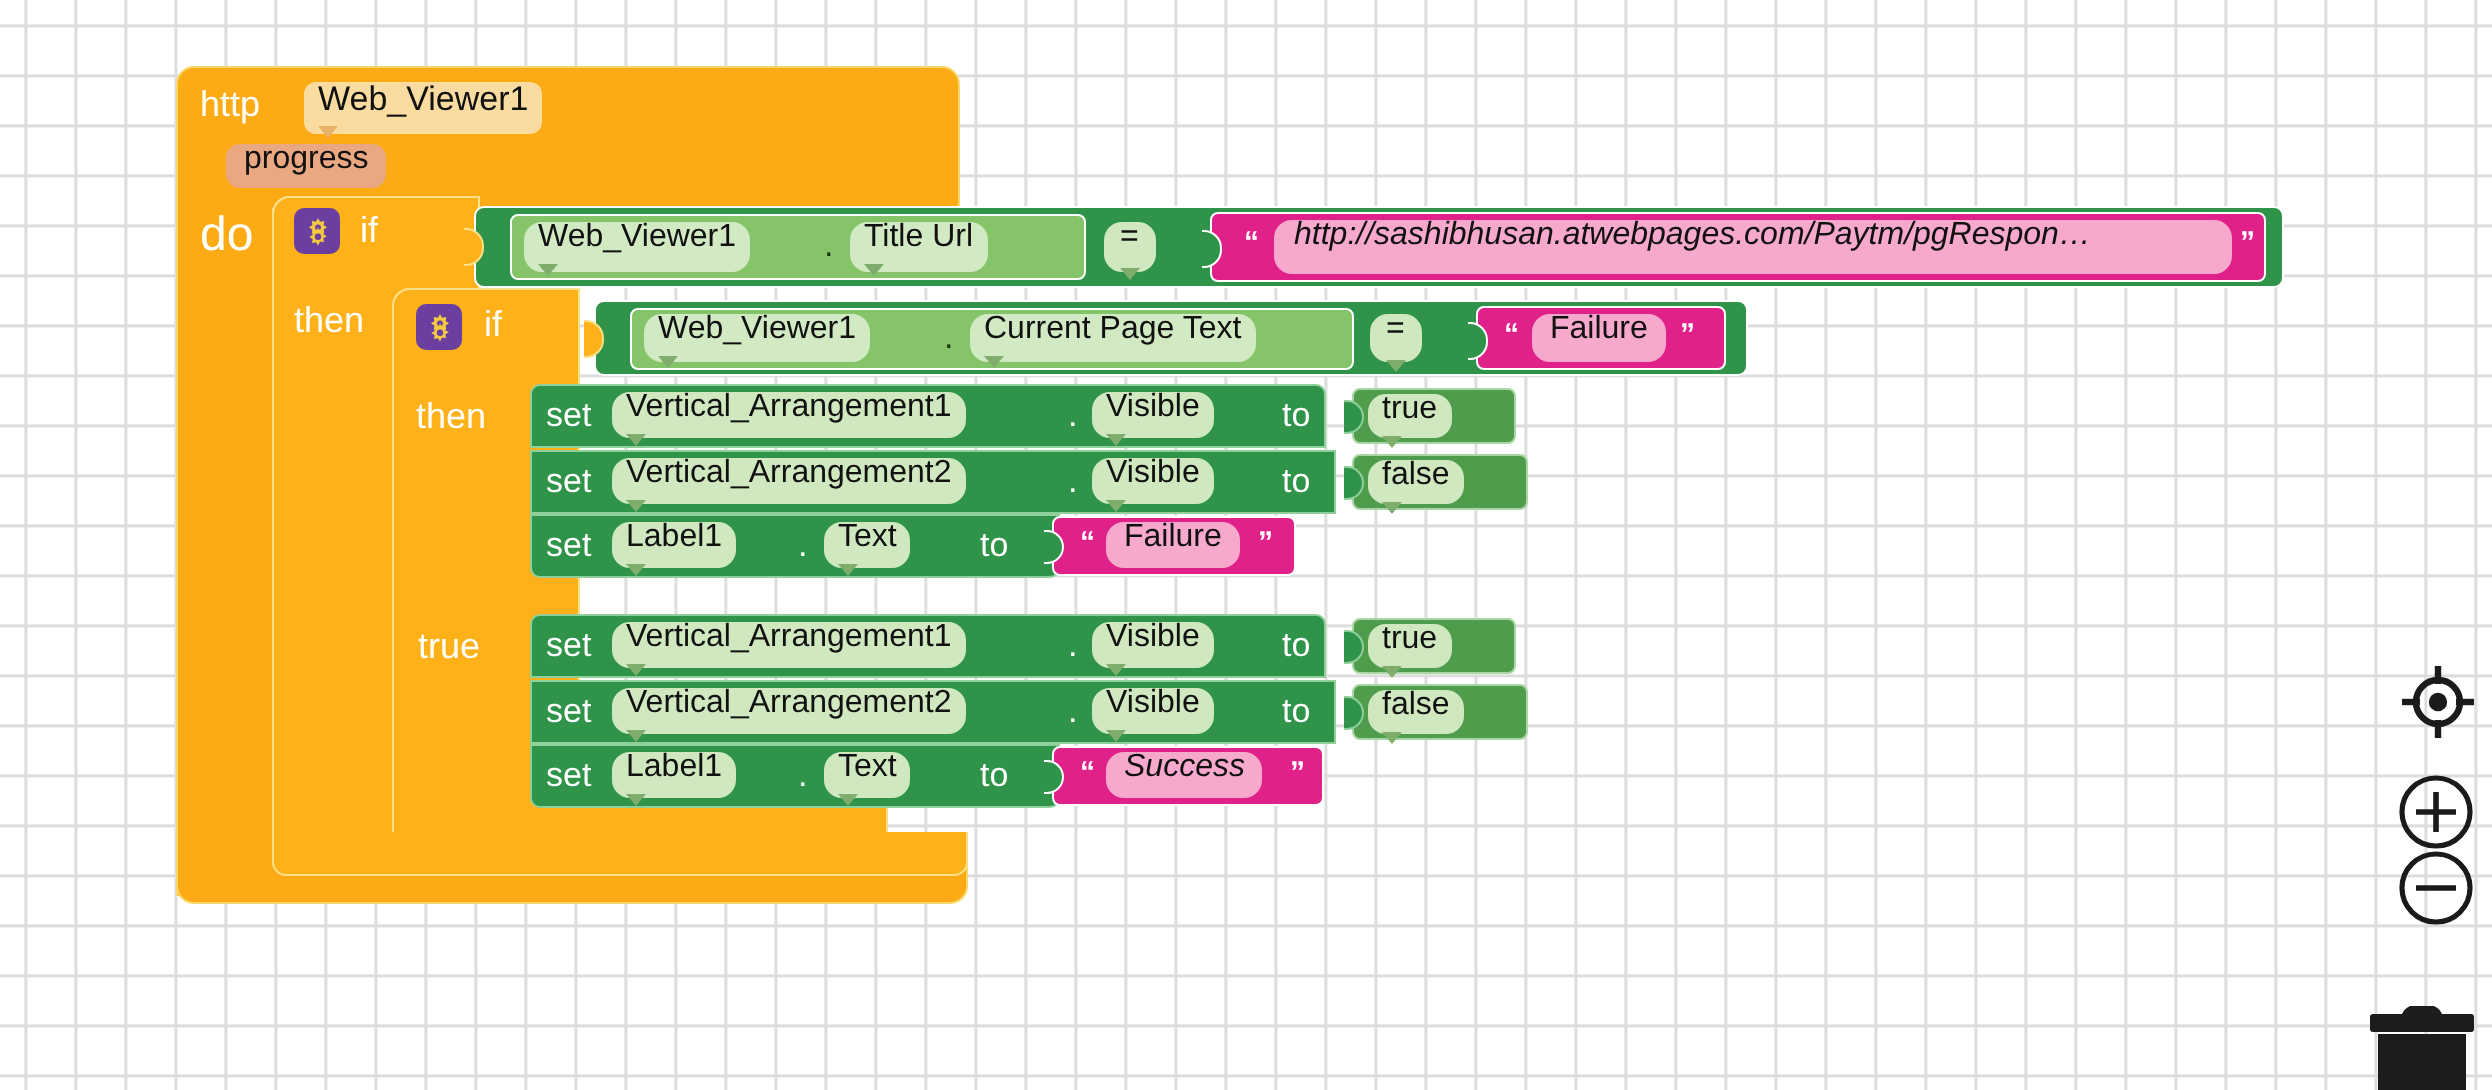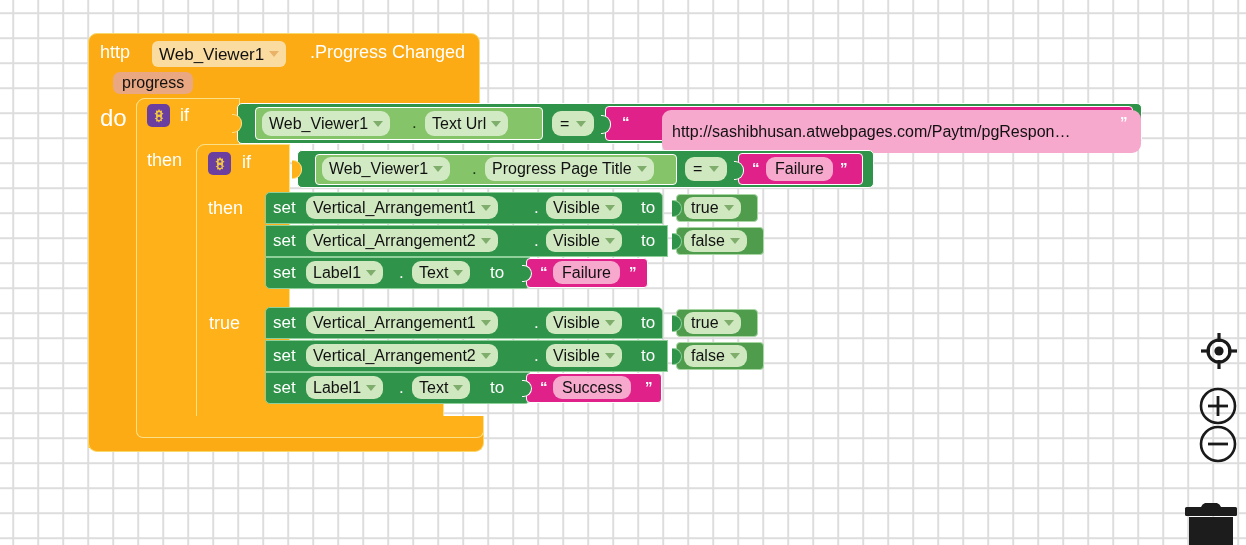--- a/index.html
+++ b/index.html
@@ -37,24 +37,25 @@
   .orange-in{background:#feb119;border:1.5px solid #fbe08a;}
   .dgreen{background:#2f9349;border:1.5px solid #8fd09a;}
   .dgreen2{background:#2f9349;border:1.5px solid #ffffff;}
   .mgreen{background:#4f9c4d;border:1.5px solid #a8d7a4;}
   .pink{background:#e0218a;border:1.5px solid #ffffff;}
 
   .lbl{position:absolute;color:#ffffff;font-size:17px;line-height:1;white-space:nowrap;}
 
   
   .field{
-    position:absolute;display:flex;align-items:center;gap:5px;
+    position:absolute;display:flex;align-items:flex-start;gap:5px;
     background:#cfe8c0;border-radius:9px;color:#111;
     font-size:16px;line-height:1;padding:0 7px;height:23px;white-space:nowrap;
     box-sizing:border-box;
+    flex-direction:column;
   }
   .field.lite{background:#d2eac4;}
   .field.logic{background:#cfe8c0;}
   .field.eq{background:#cfe8c0;}
   .field.pinkchip{background:#f7a8cd;border-radius:9px;color:#111;}
   .caret{
     width:0;height:0;border-left:5px solid transparent;border-right:5px solid transparent;
     border-top:6px solid #7fae6c;display:inline-block;
   }
 
@@ -91,21 +92,20 @@
 
   <div class="blk orange" style="left:88px;top:96px;width:48px;height:352px;border-left:1.5px solid #f8d86b;border-top:none;border-bottom:none;border-right:none;"></div>
 
   <div class="blk orange" style="left:88px;top:430px;width:396px;height:22px;border-radius:0 0 9px 9px;border-top:none;"></div>
 
   <div class="lbl" style="left:100px;top:43px;font-size:18px;">http</div>
   <div class="field" style="left:152px;top:41px;height:26px;background:#fbdca0;border-radius:6px;font-size:17px;">
     <span>Web_Viewer1</span>
     <span class="caret" style="border-top-color:#e8b268;"></span>
   </div>
-  <div class="lbl" style="left:310px;top:43px;font-size:18px;">.Progress Changed</div>
 
   <div class="field" style="left:113px;top:72px;height:22px;background:#e9a882;border-radius:7px;font-size:16px;padding:0 9px;">
     <span>progress</span>
   </div>
 
   <div class="lbl" style="left:100px;top:106px;font-size:24px;">do</div>
 
   <div class="blk orange-in" style="left:136px;top:98px;width:104px;height:330px;border-radius:9px 9px 0 0;"></div>
   <div class="blk orange-in" style="left:136px;top:98px;width:104px;height:42px;border-radius:9px 0 0 0;border-bottom:none;"></div>
 
@@ -123,33 +123,33 @@
   <div class="blk dgreen2" style="left:237px;top:103px;width:905px;height:41px;border-radius:5px;"></div>
   <div class="plugL" style="left:232px;top:114px;background:#feb119;border:1.5px solid #fbe08a;border-left:none;"></div>
 
   <div class="blk" style="left:255px;top:107px;width:288px;height:33px;background:#86c46a;border:1.5px solid #ffffff;border-radius:4px;"></div>
   <div class="field lite" style="left:262px;top:111px;height:25px;">
     <span>Web_Viewer1</span>
     <span class="caret"></span>
   </div>
   <div class="dot" style="left:412px;top:114px;color:#1a3a12;">.</div>
   <div class="field lite" style="left:425px;top:111px;height:25px;">
-    <span>Text Url</span>
+    <span>Title Url</span>
     <span class="caret"></span>
   </div>
 
   <div class="field eq" style="left:552px;top:111px;height:25px;padding:0 8px;gap:7px;">
     <span>=</span>
     <span class="caret"></span>
   </div>
 
   <div class="blk pink" style="left:605px;top:106px;width:528px;height:35px;border-radius:4px;"></div>
   <div class="plugL" style="left:601px;top:115px;background:#2f9349;border:1.5px solid #ffffff;border-left:none;"></div>
   <div class="quote" style="left:622px;top:114px;">“</div>
-  <div class="field pinkchip" style="left:662px;top:110px;height:43px;width:479px;padding:0 10px;font-size:16px;">
+  <div class="field pinkchip" style="left:637px;top:110px;height:27px;width:479px;padding:0 10px;font-size:16px;font-style:italic;">
     <span>http://sashibhusan.atwebpages.com/Paytm/pgRespon…</span>
   </div>
   <div class="quote" style="left:1120px;top:114px;">”</div>
 
   <div class="blk orange-in" style="left:196px;top:144px;width:94px;height:272px;border-radius:9px 9px 0 0;"></div>
   <div class="blk orange-in" style="left:196px;top:144px;width:94px;height:44px;border-radius:9px 0 0 0;border-bottom:none;"></div>
 
   <div class="gear" style="left:208px;top:152px;">
     <svg width="16" height="16" viewBox="0 0 24 24">
       <path fill="#f5c842" d="M12 1.6l1.6 2.7 3.1-.5-.5 3.1 2.7 1.6-2.7 1.6.5 3.1-3.1-.5L12 15.4l-1.6-2.7-3.1.5.5-3.1L5.1 8.5l2.7-1.6-.5-3.1 3.1.5z"></path>
@@ -165,21 +165,21 @@
   <div class="blk dgreen2" style="left:297px;top:150px;width:577px;height:38px;border-radius:5px;"></div>
   <div class="plugL" style="left:292px;top:160px;background:#feb119;border:1.5px solid #fbe08a;border-left:none;"></div>
 
   <div class="blk" style="left:315px;top:154px;width:362px;height:31px;background:#86c46a;border:1.5px solid #ffffff;border-radius:4px;"></div>
   <div class="field lite" style="left:322px;top:157px;height:24px;">
     <span>Web_Viewer1</span>
     <span class="caret"></span>
   </div>
   <div class="dot" style="left:472px;top:160px;color:#1a3a12;">.</div>
   <div class="field lite" style="left:485px;top:157px;height:24px;">
-    <span>Progress Page Title</span>
+    <span>Current Page Text</span>
     <span class="caret"></span>
   </div>
 
   <div class="field eq" style="left:685px;top:157px;height:24px;padding:0 8px;gap:7px;">
     <span>=</span>
     <span class="caret"></span>
   </div>
 
   <div class="blk pink" style="left:738px;top:153px;width:125px;height:32px;border-radius:4px;"></div>
   <div class="plugL" style="left:734px;top:161px;background:#2f9349;border:1.5px solid #ffffff;border-left:none;"></div>
@@ -293,21 +293,21 @@
   </div>
   <div class="dot" style="left:399px;top:379px;">.</div>
   <div class="field" style="left:412px;top:376px;">
     <span>Text</span>
     <span class="caret"></span>
   </div>
   <div class="lbl" style="left:490px;top:379px;">to</div>
   <div class="blk pink" style="left:526px;top:373px;width:136px;height:30px;border-radius:4px;"></div>
   <div class="plugL" style="left:522px;top:380px;background:#2f9349;border:1.5px solid #ffffff;border-left:none;height:15px;"></div>
   <div class="quote" style="left:540px;top:379px;">“</div>
-  <div class="field pinkchip" style="left:553px;top:376px;height:23px;padding:0 9px;">
+  <div class="field pinkchip" style="left:553px;top:376px;height:23px;padding:0 9px;font-style:italic;">
     <span>Success</span>
   </div>
   <div class="quote" style="left:645px;top:379px;">”</div>
 
   <div class="blk orange-in" style="left:196px;top:404px;width:248px;height:22px;border-radius:0 0 7px 7px;border-top:none;"></div>
   <div class="blk orange-in" style="left:136px;top:416px;width:348px;height:22px;border-radius:0 0 7px 7px;border-top:none;"></div>
 
 </div>
 
 <div class="ctrl" style="left:1198px;top:330px;">

